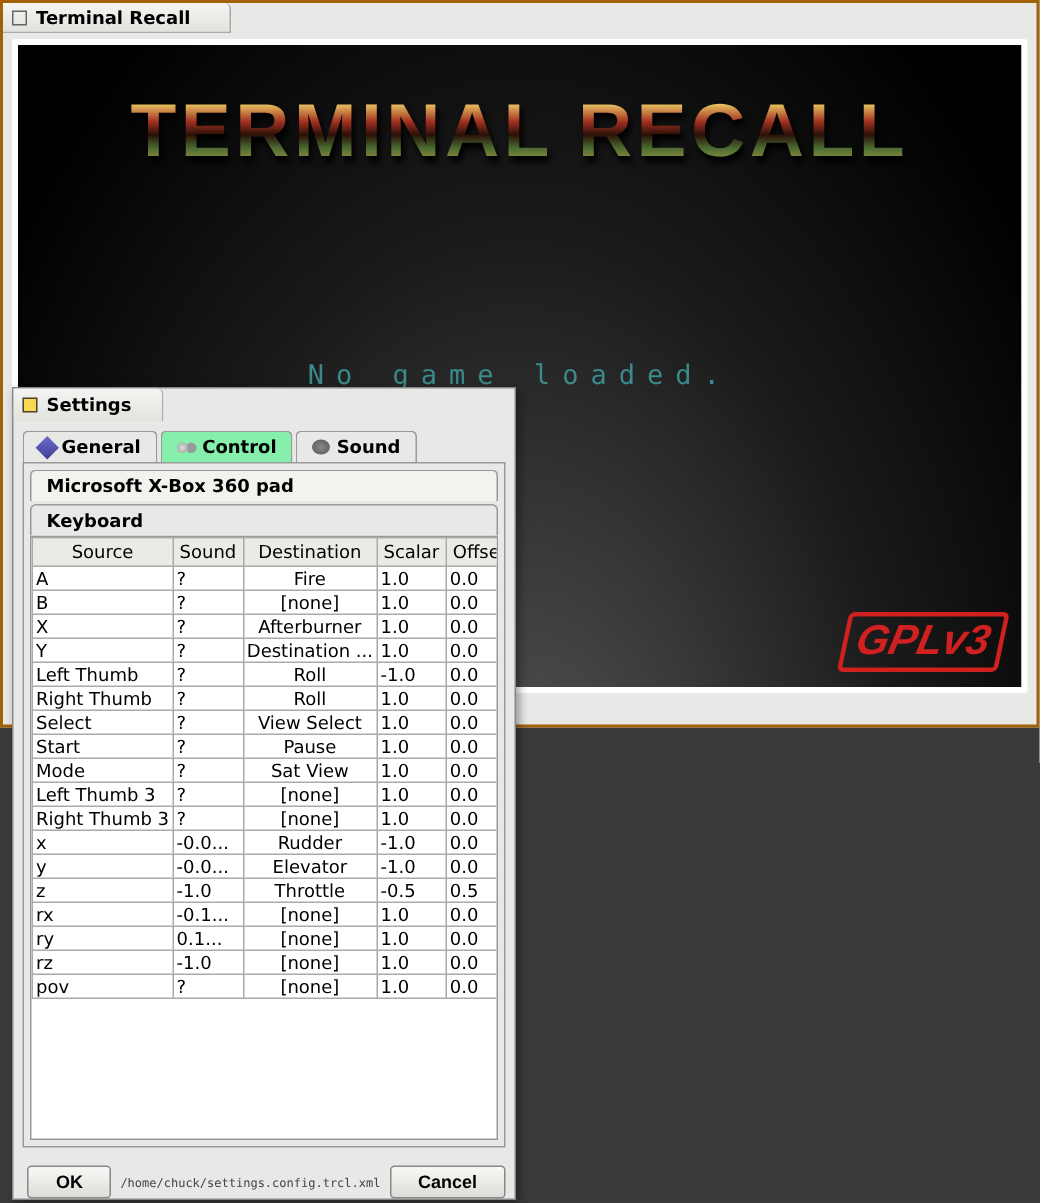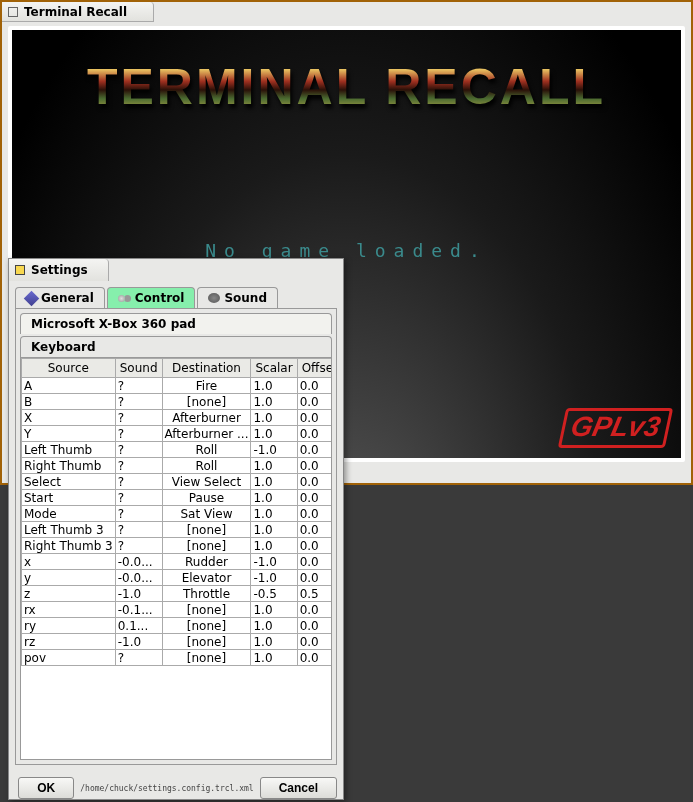--- a/index.html
+++ b/index.html
@@ -288,21 +288,21 @@
               <tr>
                 <td class="col-src">X</td>
                 <td class="col-val">?</td>
                 <td class="col-dst">Afterburner</td>
                 <td class="col-sca">1.0</td>
                 <td class="col-off">0.0</td>
               </tr>
               <tr>
                 <td class="col-src">Y</td>
                 <td class="col-val">?</td>
-                <td class="col-dst">Afterburner ...</td>
+                <td class="col-dst">Destination ...</td>
                 <td class="col-sca">1.0</td>
                 <td class="col-off">0.0</td>
               </tr>
               <tr>
                 <td class="col-src">Left Thumb</td>
                 <td class="col-val">?</td>
                 <td class="col-dst">Roll</td>
                 <td class="col-sca">-1.0</td>
                 <td class="col-off">0.0</td>
               </tr>

